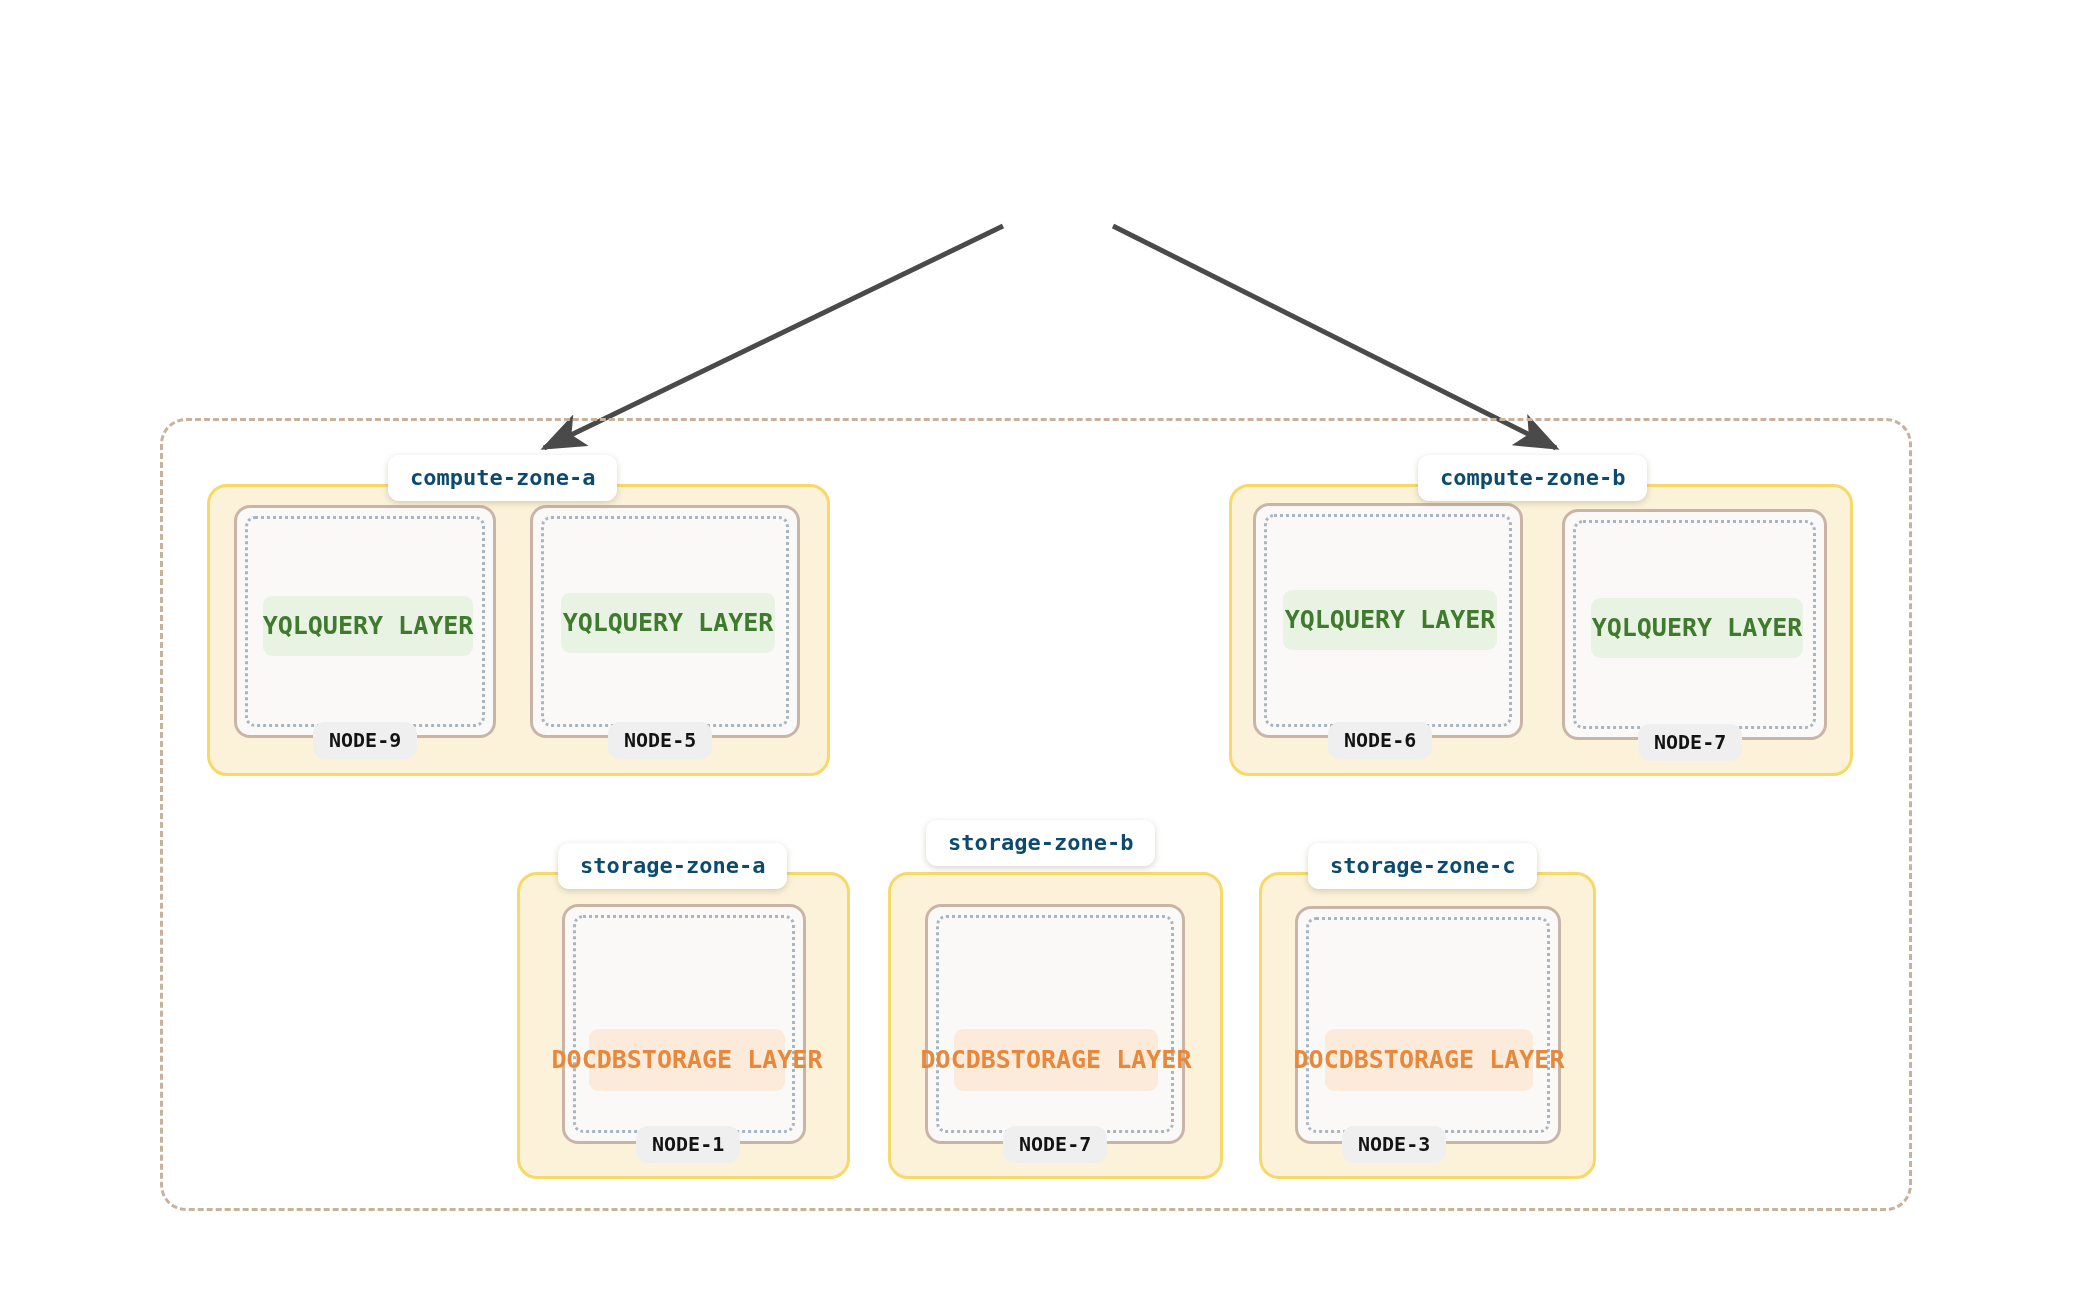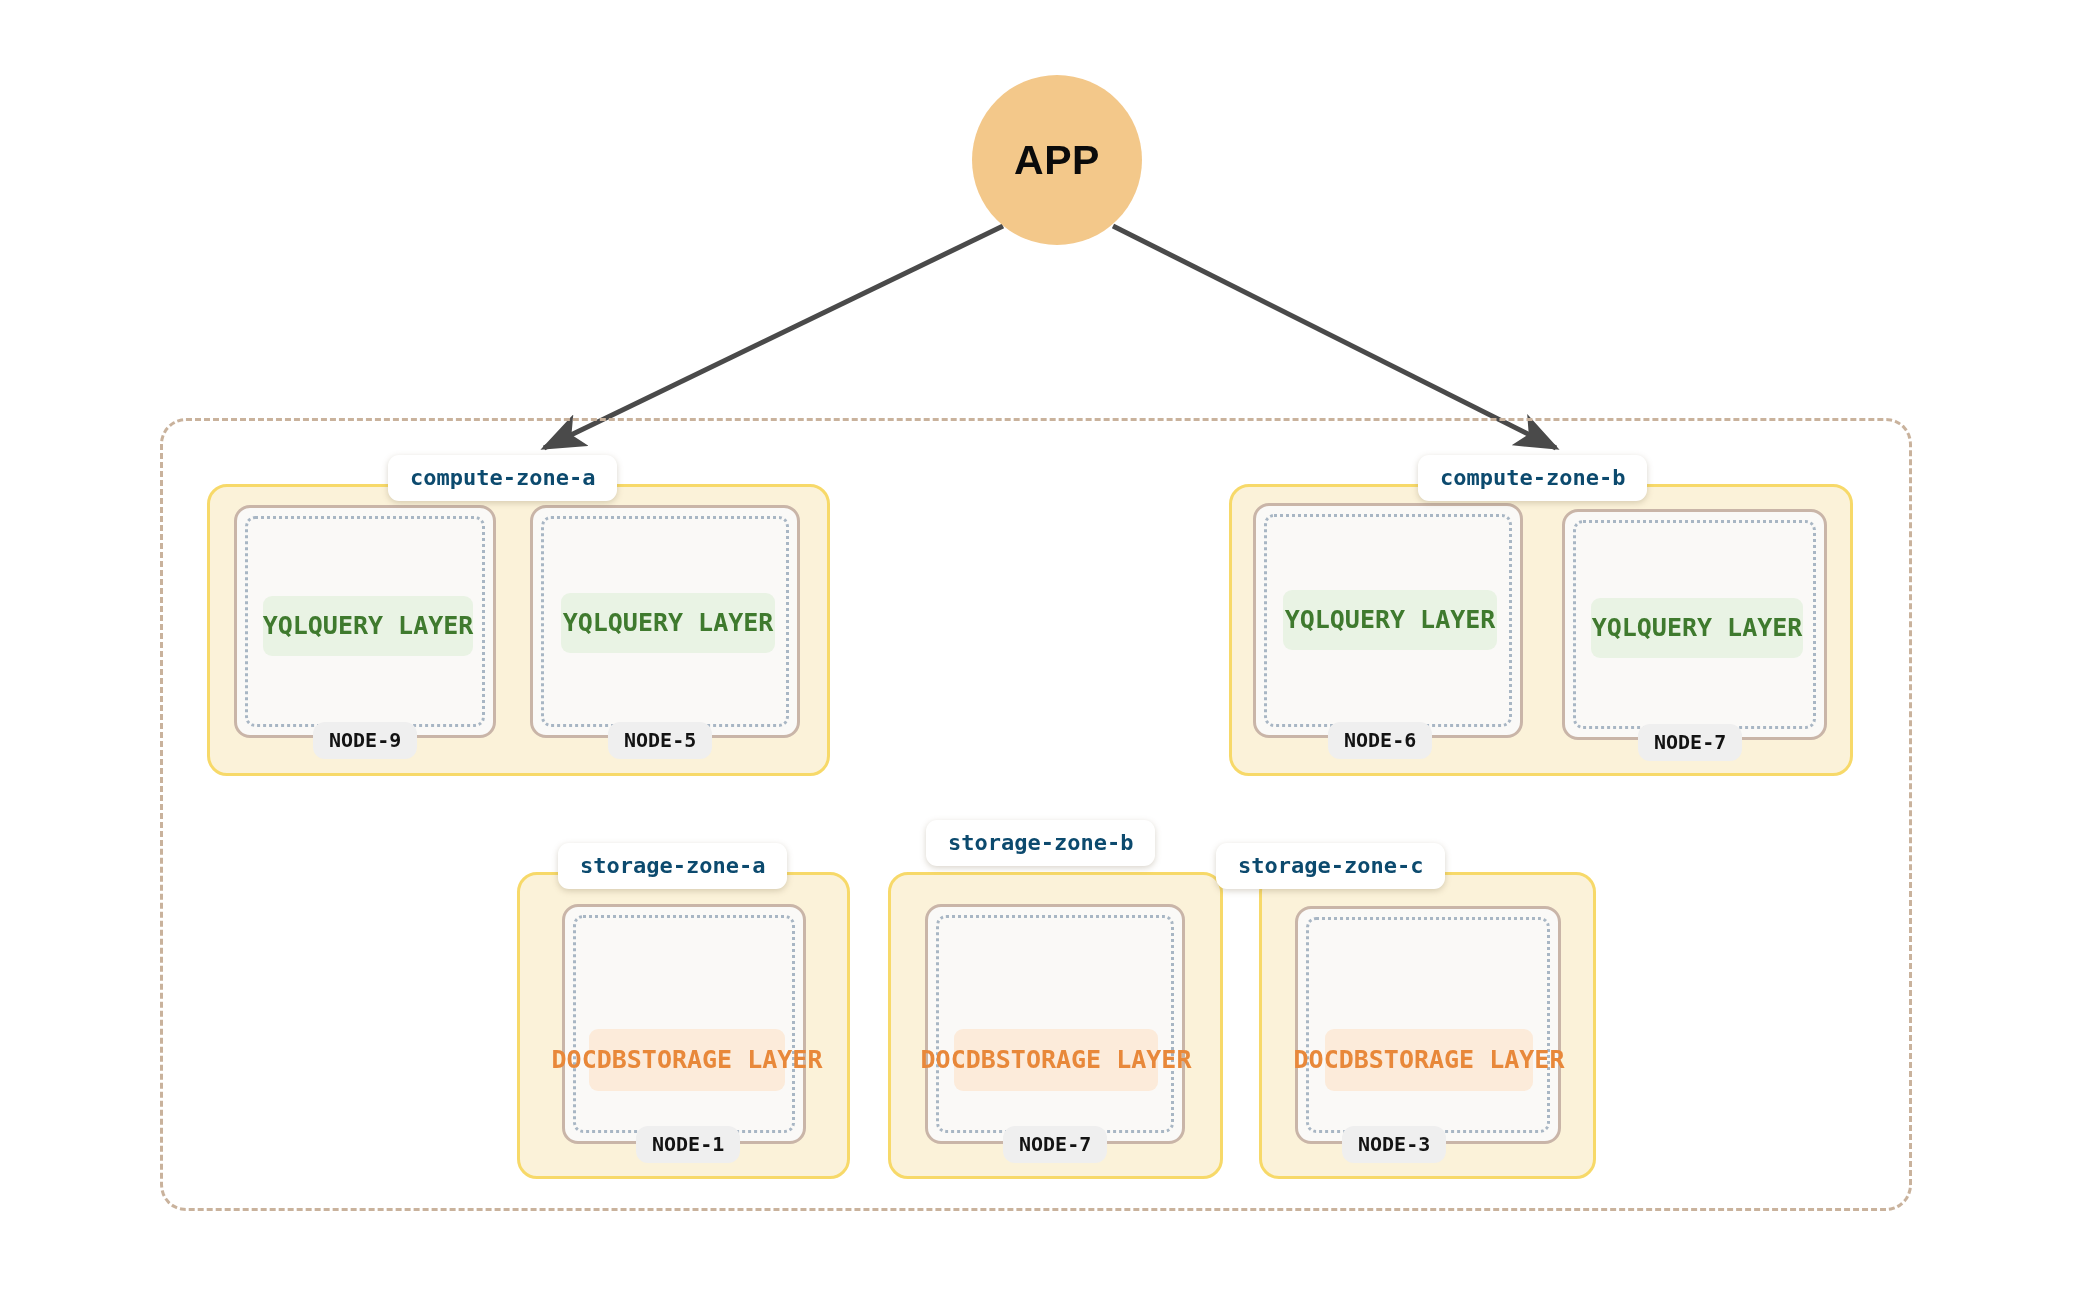--- a/index.html
+++ b/index.html
@@ -158,23 +158,20 @@
   <svg id="arrows" viewBox="0 0 2088 1308" width="2088" height="1308">
     <defs>
       <marker id="arrowhead" markerWidth="9" markerHeight="7" refX="8.2" refY="3.5" orient="auto" markerUnits="strokeWidth">
         <path d="M0,0 L9,3.5 L0,7 L2.1,3.5 Z" fill="#4A4A4A"></path>
       </marker>
     </defs>
     <line x1="1003" y1="226" x2="544" y2="448" stroke="#4A4A4A" stroke-width="5" marker-end="url(#arrowhead)"></line>
     <line x1="1113" y1="226" x2="1556" y2="448" stroke="#4A4A4A" stroke-width="5" marker-end="url(#arrowhead)"></line>
   </svg>
 
-  <div class="app-circle">
-    <span class="app-label">APP</span>
-  </div>
 
   <div class="outer-region"></div>
 
   <div class="zone" style="left:207px; top:484px; width:623px; height:292px;"></div>
   <div class="zone-label" style="left:388px; top:455px;">compute-zone-a</div>
 
   <div class="node" style="left:234px; top:505px; width:262px; height:233px;">
     <div class="layer yql" style="left:26px; top:88px; width:210px; height:60px;">
       <span class="l1">YQL</span>
       <span class="l2">QUERY LAYER</span>
@@ -225,21 +222,21 @@
 
   <div class="node" style="left:925px; top:904px; width:260px; height:240px;">
     <div class="layer docdb" style="left:26px; top:122px; width:204px; height:62px;">
       <span class="l1">DOCDB</span>
       <span class="l2">STORAGE LAYER</span>
     </div>
   </div>
   <div class="node-badge" style="left:1003px; top:1126px;">NODE-7</div>
 
   <div class="zone" style="left:1259px; top:872px; width:337px; height:307px;"></div>
-  <div class="zone-label" style="left:1216px; top:843px;">storage-zone-c</div>
+  <div class="zone-label" style="left:1308px; top:843px;">storage-zone-c</div>
 
   <div class="node" style="left:1295px; top:906px; width:266px; height:238px;">
     <div class="layer docdb" style="left:27px; top:120px; width:208px; height:62px;">
       <span class="l1">DOCDB</span>
       <span class="l2">STORAGE LAYER</span>
     </div>
   </div>
   <div class="node-badge" style="left:1342px; top:1126px;">NODE-3</div>
 
 </div>

